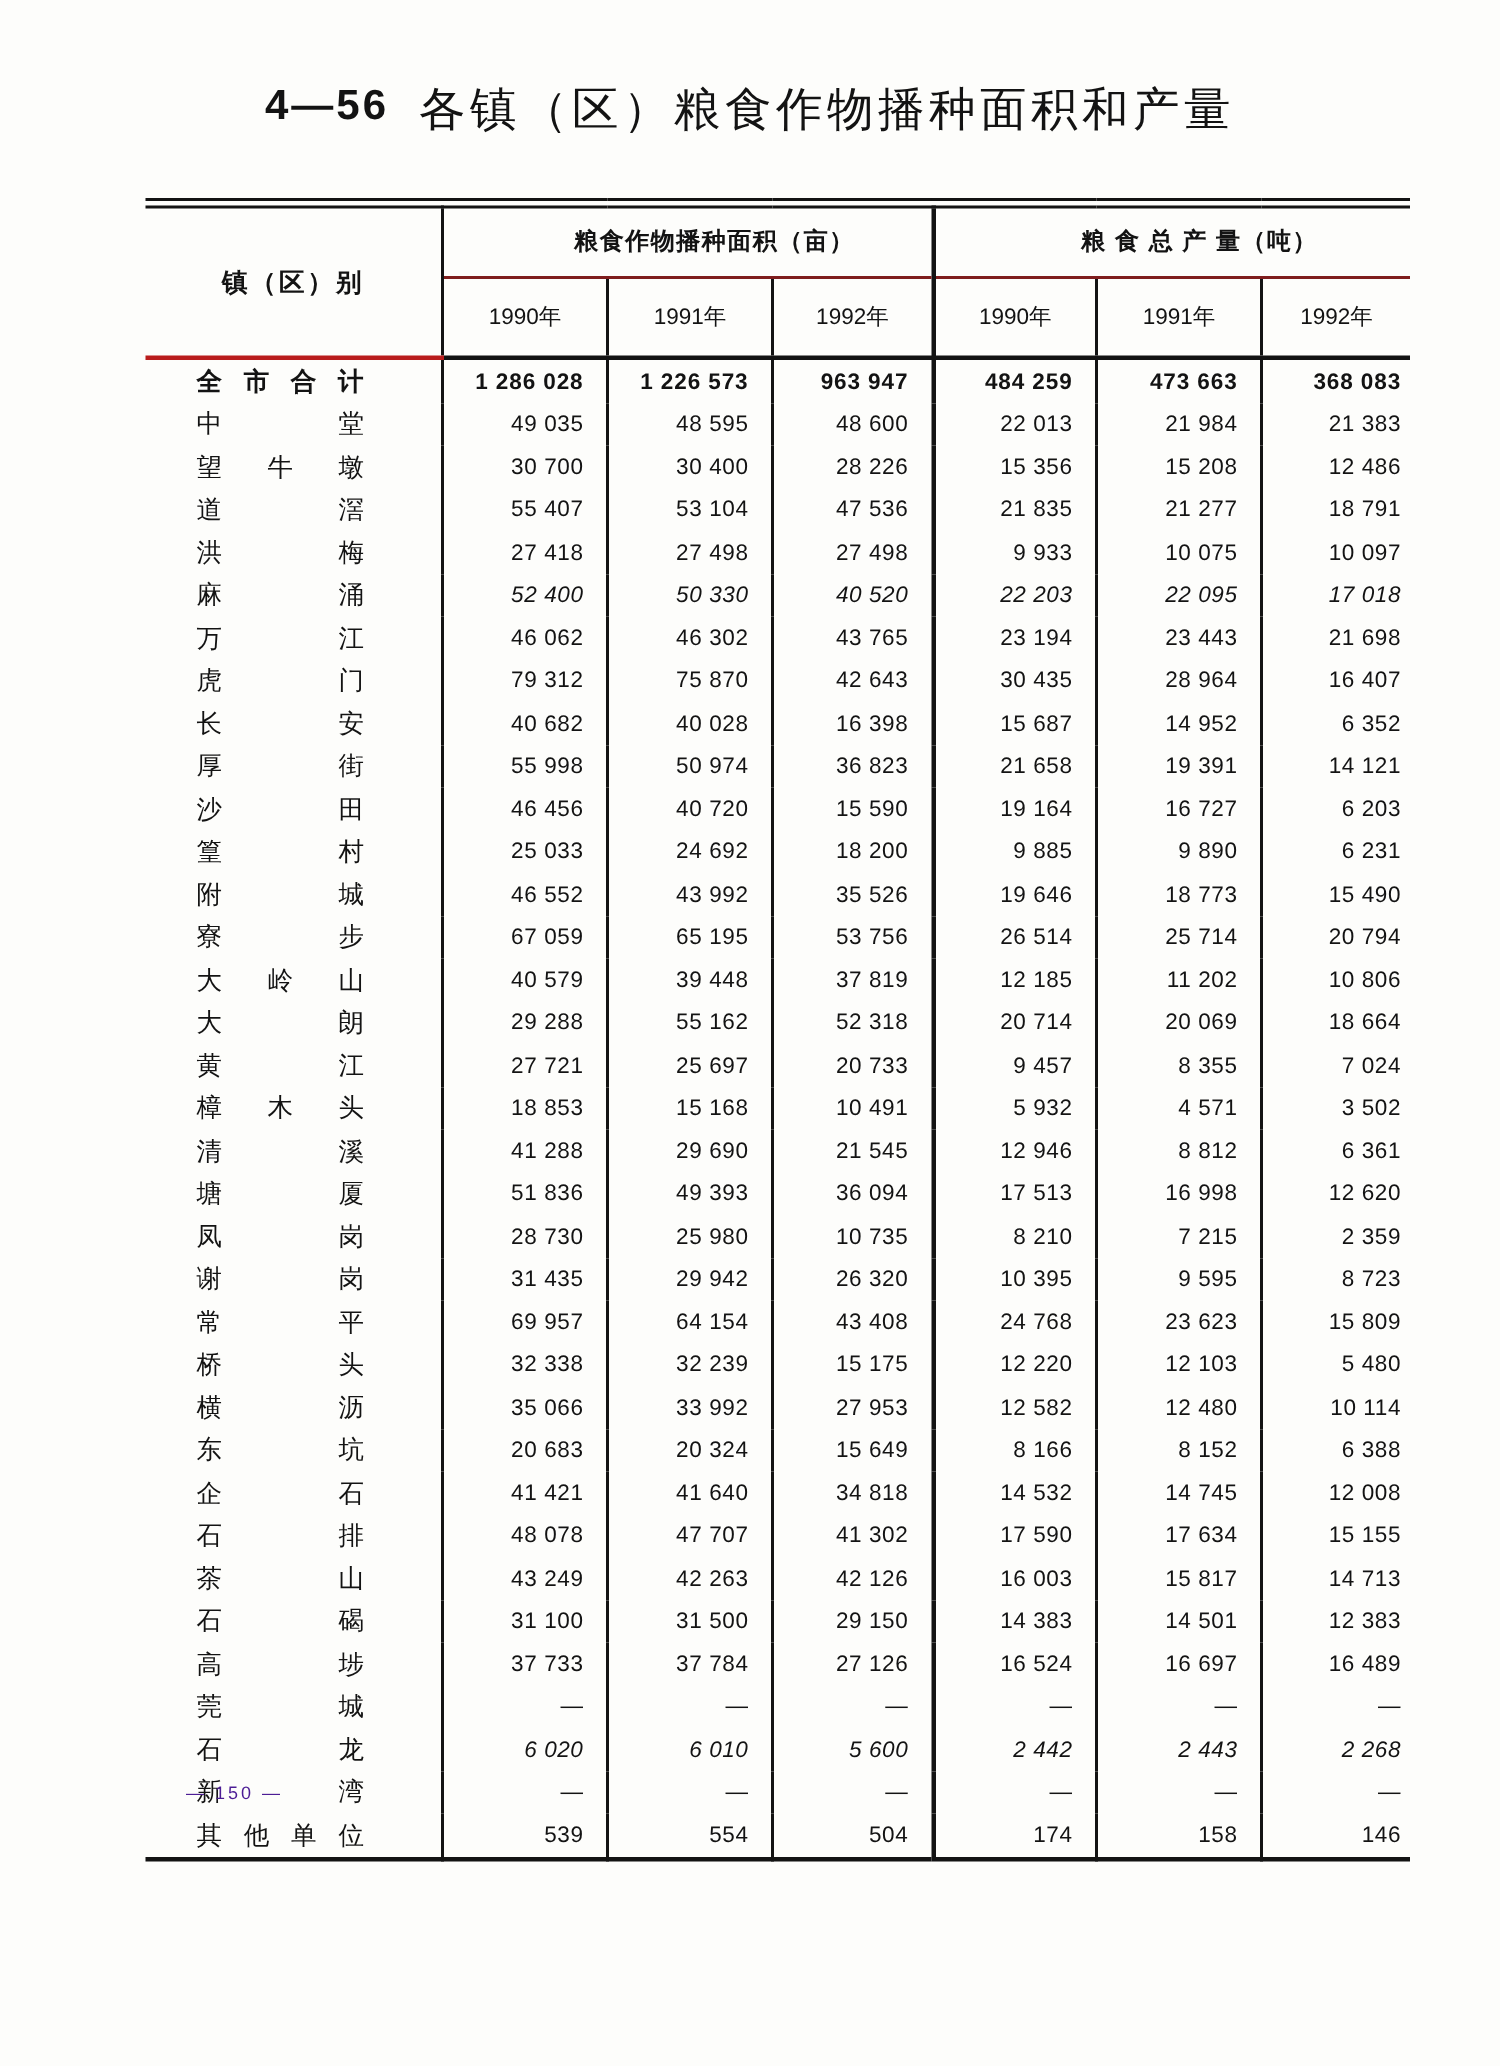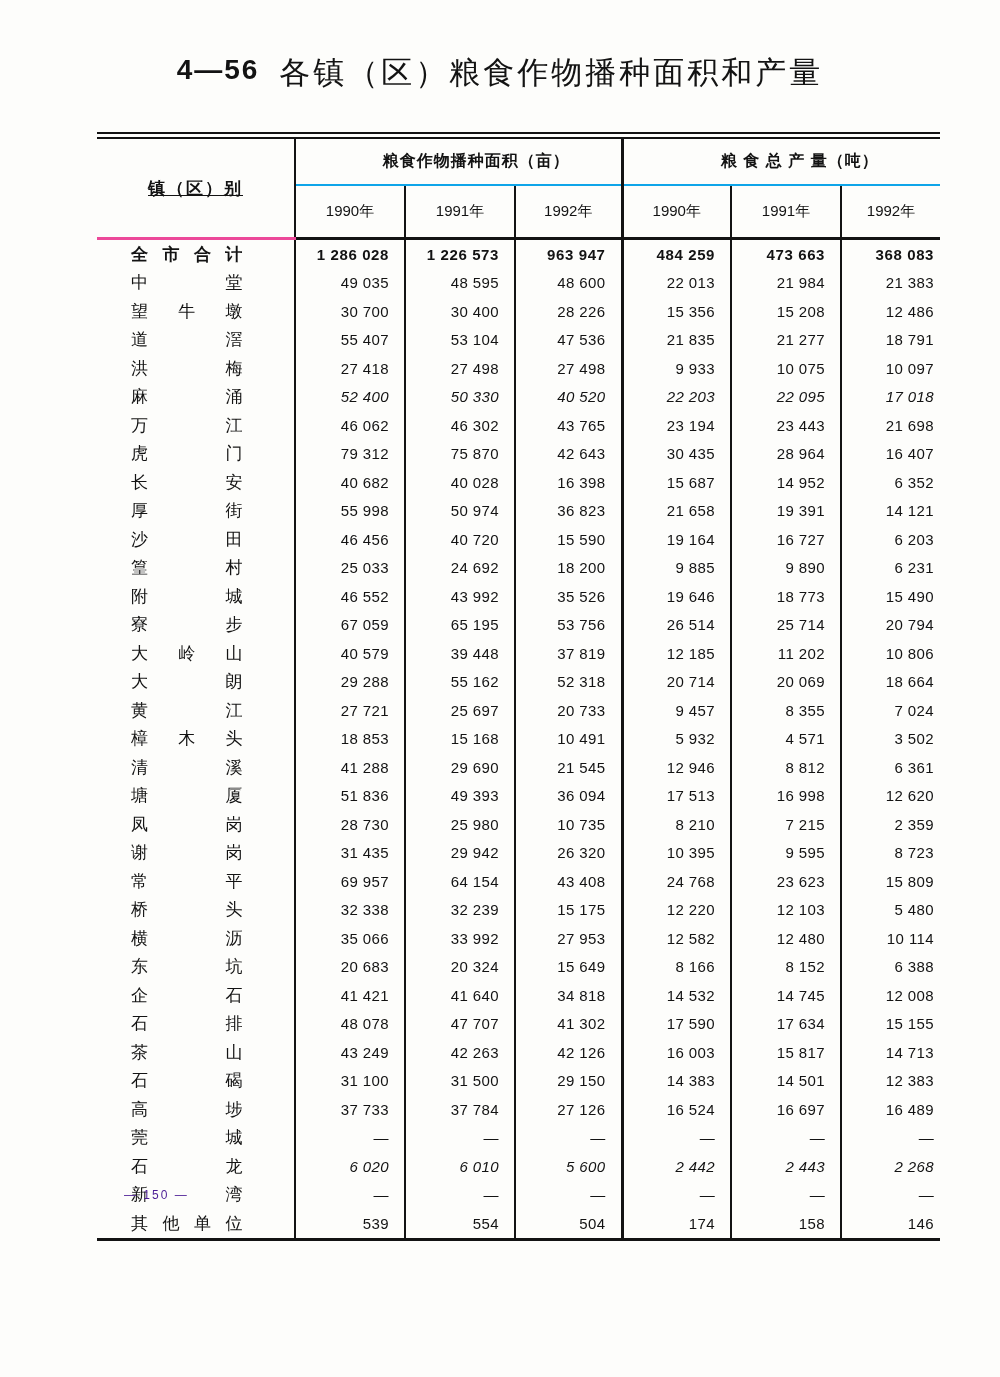--- a/index.html
+++ b/index.html
@@ -34,34 +34,34 @@
   }
   th,td{padding:0;font-weight:400;}
   
   th.name-h{
     border-right:2px solid #131313;
     font-size:17px;font-weight:600;letter-spacing:2px;
     text-align:center;vertical-align:middle;
   }
   th.group-h{
     height:45px;
-    border-bottom:2px solid #0ea5e9;
+    border-bottom:2px solid #7f1d1d;
     font-size:16px;font-weight:600;
     text-align:center;vertical-align:middle;
     letter-spacing:1px;
     padding-left:36px;
   }
   th.group-h.sep{border-right:3px solid #131313;}
   th.year-h{
     height:51px;
     border-bottom:3px solid #131313;
     font-size:15px;font-weight:400;
     text-align:center;vertical-align:middle;margin-left:20px;
   }
-  th.name-h{border-bottom:3px solid #ec4899;text-decoration:underline;}
+  th.name-h{border-bottom:3px solid #b91c1c;}
   .br2{border-right:2px solid #131313;}
   .br3{border-right:3px solid #131313;}
   
   tbody td{
     height:28.5px;
     font-size:15px;
     letter-spacing:0.4px;
     font-variant-numeric:tabular-nums;
     vertical-align:middle;
   }

